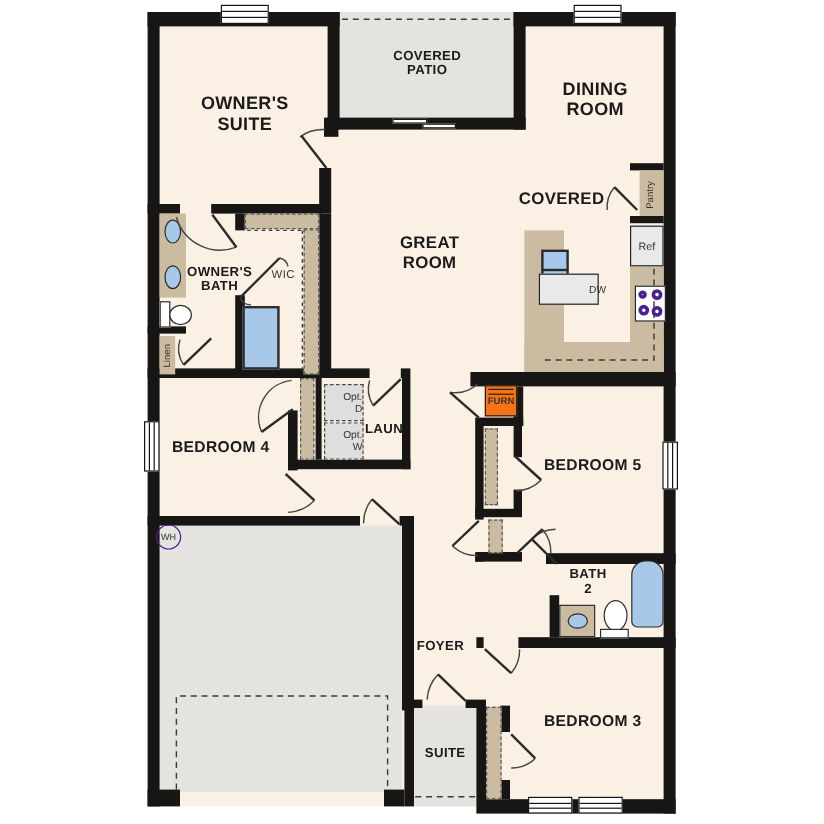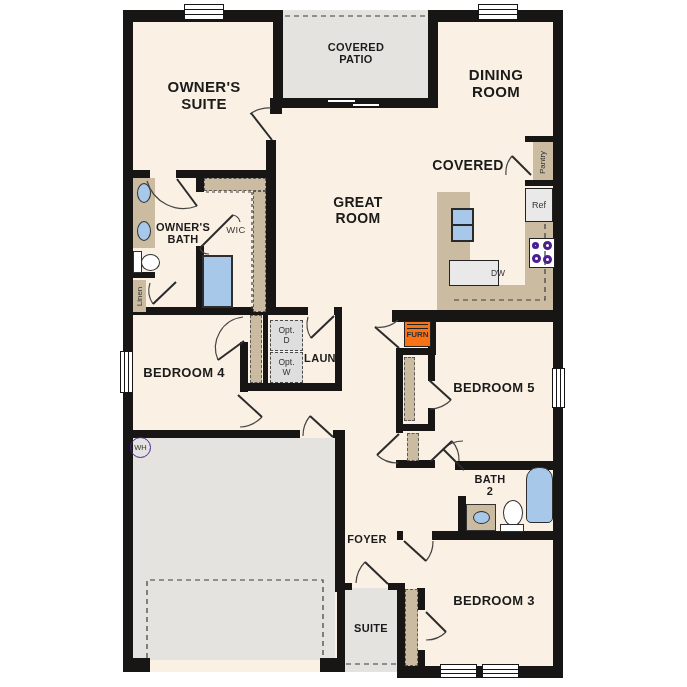--- a/index.html
+++ b/index.html
@@ -13,21 +13,21 @@
   .fix{position:absolute;background:var(--fixture,#a8c8e9);border:2px solid #2e2e2e;}
   .win{position:absolute;background:#fff;border:1px solid #161616;}
   .wl{position:absolute;background:#161616;}
   .lbl{position:absolute;transform:translateX(-50%);text-align:center;white-space:nowrap;
        font-weight:bold;color:var(--text,#1b1b1b);line-height:1.12;letter-spacing:.3px;}
   .lbl span{display:block;}
   .sm{font-size:8px;font-weight:bold;color:#333;letter-spacing:0;}
   .vert{transform:rotate(-90deg);transform-origin:center;}
   .optbox{position:absolute;background:#dedede;border:1px dashed #4a4a4a;color:#333;
           font-size:8.5px;font-weight:normal;text-align:center;line-height:1.15;
-          display:flex;flex-direction:column;justify-content:center;}
+          display:flex;flex-direction:column;justify-content:center;align-items:flex-end;}
   .appl{position:absolute;background:#e9e9e9;border:1px solid #222;color:#333;
         display:flex;align-items:center;justify-content:center;font-size:9px;}
   .circ{position:absolute;border:3px solid #4c1d95;border-radius:50%;background:transparent;}
   svg.ov{position:absolute;left:0;top:0;pointer-events:none;}
 </style>
 </head>
 <body>
 
 <div id="plan">
 
@@ -121,21 +121,21 @@
   <div class="fix" style="left:137px;top:183px;width:14px;height:20px;border-radius:50%;border-width:1.5px;"></div>
   <div class="fix" style="left:137px;top:221px;width:14px;height:20px;border-radius:50%;border-width:1.5px;"></div>
   <div style="position:absolute;left:133px;top:251px;width:9px;height:22px;background:#fff;border:1.5px solid #2e2e2e;"></div>
   <div style="position:absolute;left:141px;top:254px;width:19px;height:17px;background:#fff;border:1.5px solid #2e2e2e;border-radius:50%;"></div>
   <div class="fix" style="left:202px;top:255px;width:31px;height:53px;"></div>
 
   <div style="position:absolute;left:451px;top:208px;width:23px;height:34px;background:#2a2a2a;">
     <div style="position:absolute;left:2px;top:2px;width:19px;height:14px;background:var(--fixture,#a8c8e9);"></div>
     <div style="position:absolute;left:2px;top:18px;width:19px;height:14px;background:var(--fixture,#a8c8e9);"></div>
   </div>
-  <div class="appl" style="left:449px;top:260px;width:26px;height:26px;font-size:8.5px;padding-left:48px;">
+  <div class="appl" style="left:449px;top:228px;width:26px;height:26px;font-size:8.5px;padding-left:48px;">
     <span>DW</span>
   </div>
   <div class="appl" style="left:525px;top:188px;width:28px;height:34px;">
     <span>Ref</span>
   </div>
   <div style="position:absolute;left:529px;top:238px;width:26px;height:30px;background:#fff;border:1px solid #222;">
     <div class="circ" style="left:2px;top:3px;width:7px;height:7px;"></div>
     <div class="circ" style="left:13px;top:2px;width:9px;height:9px;"></div>
     <div class="circ" style="left:2px;top:15px;width:9px;height:9px;"></div>
     <div class="circ" style="left:13px;top:16px;width:9px;height:9px;"></div>

